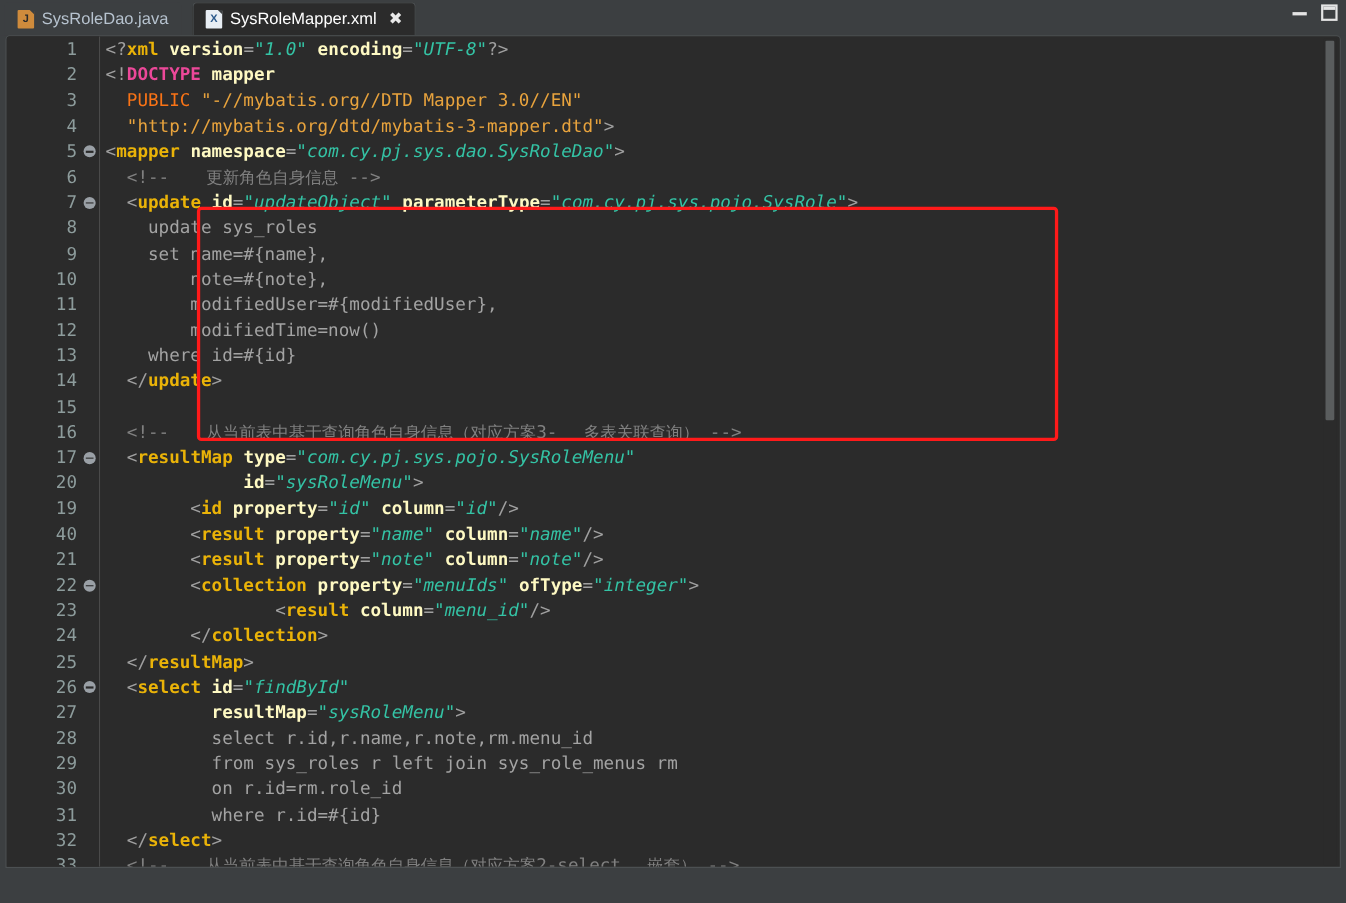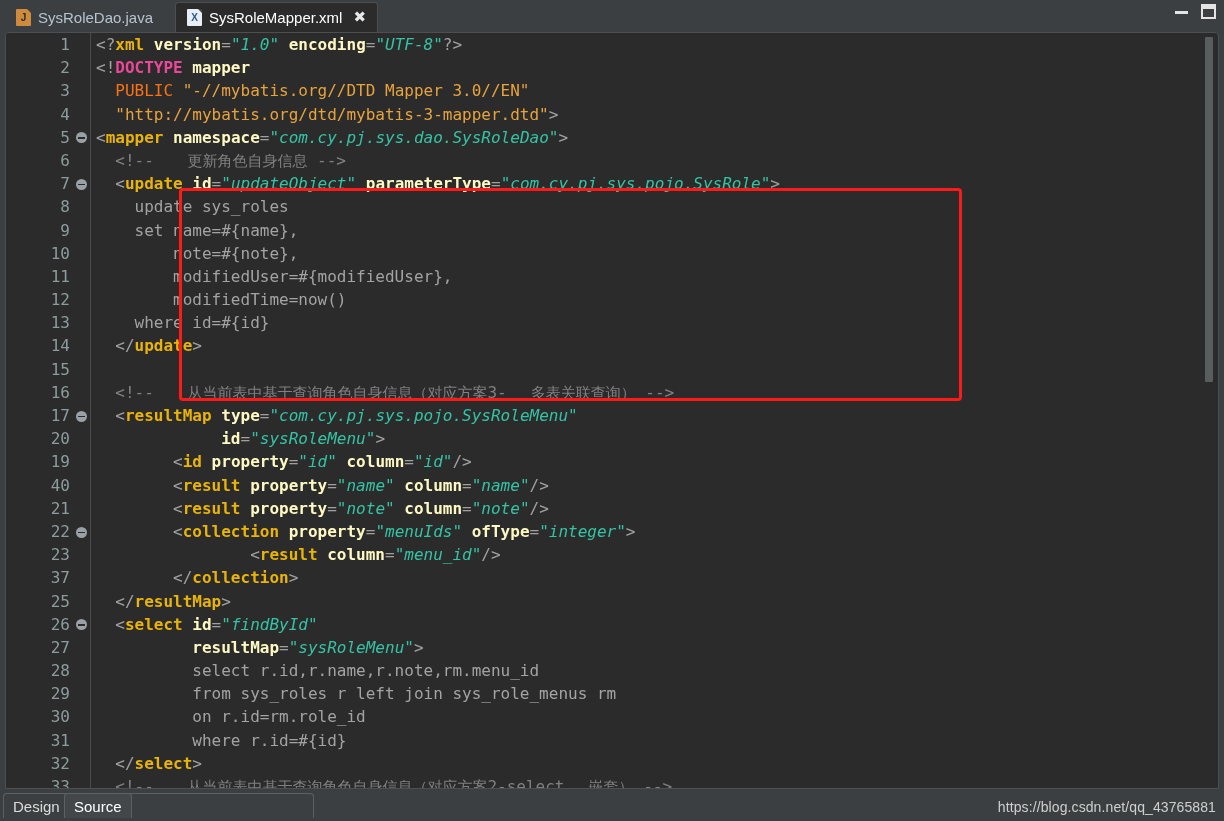--- a/index.html
+++ b/index.html
@@ -195,21 +195,21 @@
       <div class="ln"><span>14</span></div>
       <div class="ln"><span>15</span></div>
       <div class="ln"><span>16</span></div>
       <div class="ln"><span>17</span><i class="fold"></i></div>
       <div class="ln"><span>20</span></div>
       <div class="ln"><span>19</span></div>
       <div class="ln"><span>40</span></div>
       <div class="ln"><span>21</span></div>
       <div class="ln"><span>22</span><i class="fold"></i></div>
       <div class="ln"><span>23</span></div>
-      <div class="ln"><span>37</span></div>
+      <div class="ln"><span>24</span></div>
       <div class="ln"><span>25</span></div>
       <div class="ln"><span>26</span><i class="fold"></i></div>
       <div class="ln"><span>27</span></div>
       <div class="ln"><span>28</span></div>
       <div class="ln"><span>29</span></div>
       <div class="ln"><span>30</span></div>
       <div class="ln"><span>31</span></div>
       <div class="ln"><span>32</span></div>
       <div class="ln"><span>33</span></div>
     </div>
@@ -217,20 +217,14 @@
     <div class="codearea">
       <div class="code" id="code-root"><div class="row"><span class="t-punct">&lt;?</span><span class="t-tagname">xml</span> <span class="t-attrname">version</span><span class="t-punct">=</span><span class="t-teal">"1.0"</span> <span class="t-attrname">encoding</span><span class="t-punct">=</span><span class="t-teal">"UTF-8"</span><span class="t-punct">?&gt;</span></div><div class="row"><span class="t-punct">&lt;!</span><span class="t-doctype">DOCTYPE</span><span class="t-attrname"> mapper</span></div><div class="row">  <span class="t-public">PUBLIC</span> <span class="t-orange">"-//mybatis.org//DTD Mapper 3.0//EN"</span></div><div class="row">  <span class="t-orange">"http://mybatis.org/dtd/mybatis-3-mapper.dtd"</span><span class="t-punct">&gt;</span></div><div class="row"><span class="t-punct">&lt;</span><span class="t-tagname">mapper</span> <span class="t-attrname">namespace</span><span class="t-punct">=</span><span class="t-teal">"com.cy.pj.sys.dao.SysRoleDao"</span><span class="t-punct">&gt;</span></div><div class="row">  <span class="t-comment">&lt;!-- <span class="cjk">更新角色自身信息</span> --&gt;</span></div><div class="row">  <span class="t-punct">&lt;</span><span class="t-tagname">update</span> <span class="t-attrname">id</span><span class="t-punct">=</span><span class="t-teal">"updateObject"</span> <span class="t-attrname">parameterType</span><span class="t-punct">=</span><span class="t-teal">"com.cy.pj.sys.pojo.SysRole"</span><span class="t-punct">&gt;</span></div><div class="row">    <span class="t-txt">update sys_roles</span></div><div class="row">    <span class="t-txt">set name=#{name},</span></div><div class="row">        <span class="t-txt">note=#{note},</span></div><div class="row">        <span class="t-txt">modifiedUser=#{modifiedUser},</span></div><div class="row">        <span class="t-txt">modifiedTime=now()</span></div><div class="row">    <span class="t-txt">where id=#{id}</span></div><div class="row">  <span class="t-punct">&lt;/</span><span class="t-tagname">update</span><span class="t-punct">&gt;</span></div><div class="row"></div><div class="row">  <span class="t-comment">&lt;!-- <span class="cjk">从当前表中基于查询角色自身信息（对应方案</span>3-<span class="cjk">多表关联查询）</span> --&gt;</span></div><div class="row">  <span class="t-punct">&lt;</span><span class="t-tagname">resultMap</span> <span class="t-attrname">type</span><span class="t-punct">=</span><span class="t-teal">"com.cy.pj.sys.pojo.SysRoleMenu"</span></div><div class="row">             <span class="t-attrname">id</span><span class="t-punct">=</span><span class="t-teal">"sysRoleMenu"</span><span class="t-punct">&gt;</span></div><div class="row">        <span class="t-punct">&lt;</span><span class="t-tagname">id</span> <span class="t-attrname">property</span><span class="t-punct">=</span><span class="t-teal">"id"</span> <span class="t-attrname">column</span><span class="t-punct">=</span><span class="t-teal">"id"</span><span class="t-punct">/&gt;</span></div><div class="row">        <span class="t-punct">&lt;</span><span class="t-tagname">result</span> <span class="t-attrname">property</span><span class="t-punct">=</span><span class="t-teal">"name"</span> <span class="t-attrname">column</span><span class="t-punct">=</span><span class="t-teal">"name"</span><span class="t-punct">/&gt;</span></div><div class="row">        <span class="t-punct">&lt;</span><span class="t-tagname">result</span> <span class="t-attrname">property</span><span class="t-punct">=</span><span class="t-teal">"note"</span> <span class="t-attrname">column</span><span class="t-punct">=</span><span class="t-teal">"note"</span><span class="t-punct">/&gt;</span></div><div class="row">        <span class="t-punct">&lt;</span><span class="t-tagname">collection</span> <span class="t-attrname">property</span><span class="t-punct">=</span><span class="t-teal">"menuIds"</span> <span class="t-attrname">ofType</span><span class="t-punct">=</span><span class="t-teal">"integer"</span><span class="t-punct">&gt;</span></div><div class="row">                <span class="t-punct">&lt;</span><span class="t-tagname">result</span> <span class="t-attrname">column</span><span class="t-punct">=</span><span class="t-teal">"menu_id"</span><span class="t-punct">/&gt;</span></div><div class="row">        <span class="t-punct">&lt;/</span><span class="t-tagname">collection</span><span class="t-punct">&gt;</span></div><div class="row">  <span class="t-punct">&lt;/</span><span class="t-tagname">resultMap</span><span class="t-punct">&gt;</span></div><div class="row">  <span class="t-punct">&lt;</span><span class="t-tagname">select</span> <span class="t-attrname">id</span><span class="t-punct">=</span><span class="t-teal">"findById"</span></div><div class="row">          <span class="t-attrname">resultMap</span><span class="t-punct">=</span><span class="t-teal">"sysRoleMenu"</span><span class="t-punct">&gt;</span></div><div class="row">          <span class="t-txt">select r.id,r.name,r.note,rm.menu_id</span></div><div class="row">          <span class="t-txt">from sys_roles r left join sys_role_menus rm</span></div><div class="row">          <span class="t-txt">on r.id=rm.role_id</span></div><div class="row">          <span class="t-txt">where r.id=#{id}</span></div><div class="row">  <span class="t-punct">&lt;/</span><span class="t-tagname">select</span><span class="t-punct">&gt;</span></div><div class="row">  <span class="t-comment">&lt;!-- <span class="cjk">从当前表中基于查询角色自身信息（对应方案</span>2-select<span class="cjk">嵌套）</span> --&gt;</span></div></div>
       <div class="redbox" style="border-color: rgb(255, 26, 26);"></div>
     </div>
 
     <div class="vscroll">
       <div class="vthumb" style="top: 2px; height: 345px;"></div>
     </div>
   </div>
 
-  <div class="bottombar">
-    <div class="btab-spacer"></div>
-    <div class="btab design">Design</div>
-    <div class="btab source">Source</div>
-    <div class="watermark">https://blog.csdn.net/qq_43765881</div>
-  </div>
 
 </div>
 
 </body></html>

